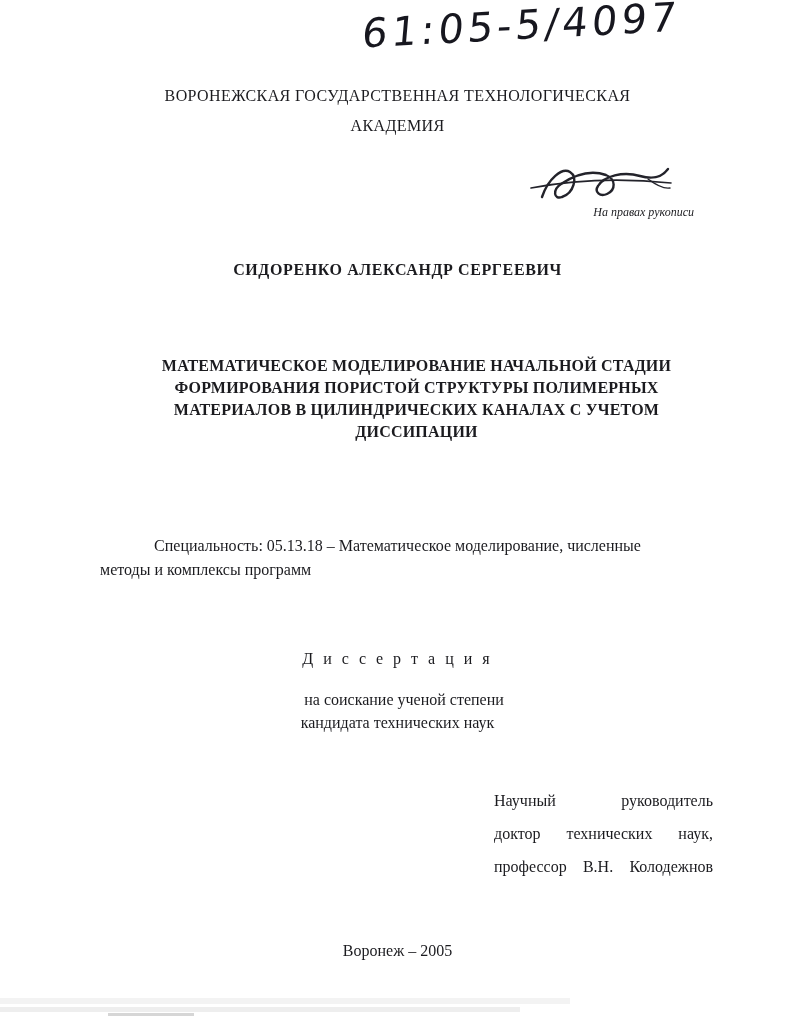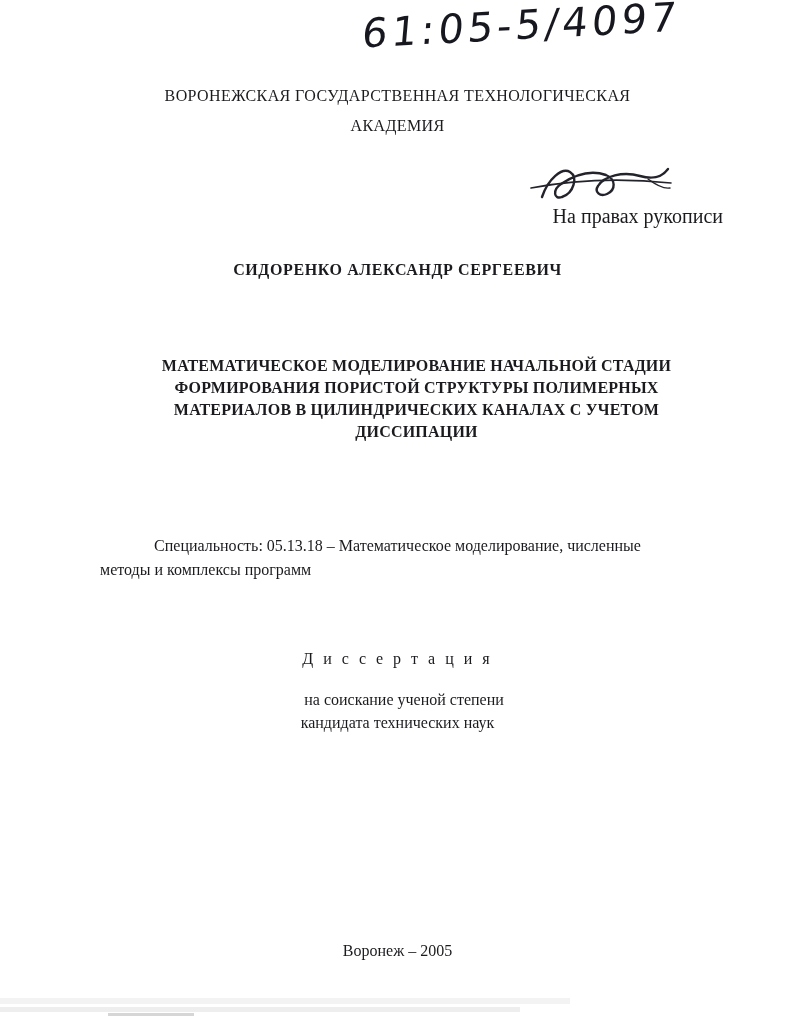--- a/index.html
+++ b/index.html
@@ -30,23 +30,24 @@
     transform: rotate(-3deg) skewX(-8deg);
     white-space: nowrap;
   }
 
   .institution {
     font-size: 16px;
     letter-spacing: 0.4px;
   }
 
   .manuscript-note {
-    right: 72px;
+    right: 101px;
     top: 205px;
-    font-size: 20px;
+    font-size: 12px;
+    font-style: italic;
   }
 
   .author {
     top: 261px;
     font-size: 16px;
     font-weight: bold;
     letter-spacing: 0.6px;
   }
 
   .title-block {
@@ -135,20 +136,25 @@
   </div>
 
   <div class="abs center specialty-line1">Специальность: 05.13.18 – Математическое моделирование, численные</div>
   <div class="abs specialty-line2">методы и комплексы программ</div>
 
   <div class="abs center doc-type">Д и с с е р т а ц и я</div>
 
   <div class="abs center degree-line1">на соискание ученой степени</div>
   <div class="abs center degree-line2">кандидата технических наук</div>
 
+  <div class="abs supervisor">
+    <div class="line">Научный руководитель</div>
+    <div class="line">доктор технических наук,</div>
+    <div class="line">профессор В.Н. Колодежнов</div>
+  </div>
 
   <div class="abs center footer-city">Воронеж – 2005</div>
 
   <div class="abs artifact" style="left:0; top:998px; width:570px; height:6px;"></div>
   <div class="abs artifact" style="left:0; top:1007px; width:520px; height:5px; background:#eeeeee;"></div>
   <div class="abs" style="left:108px; top:1013px; width:86px; height:3px; background:#d6d6d6;"></div>
 
 </div>
 
 </body></html>

